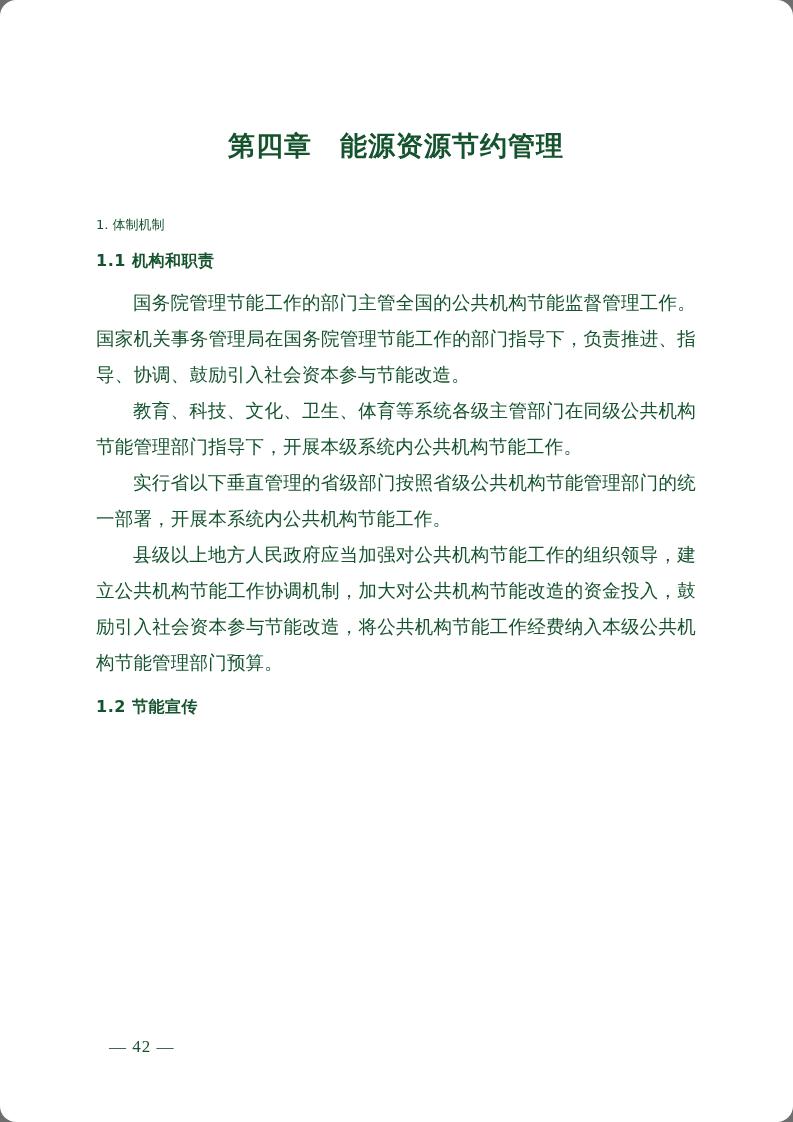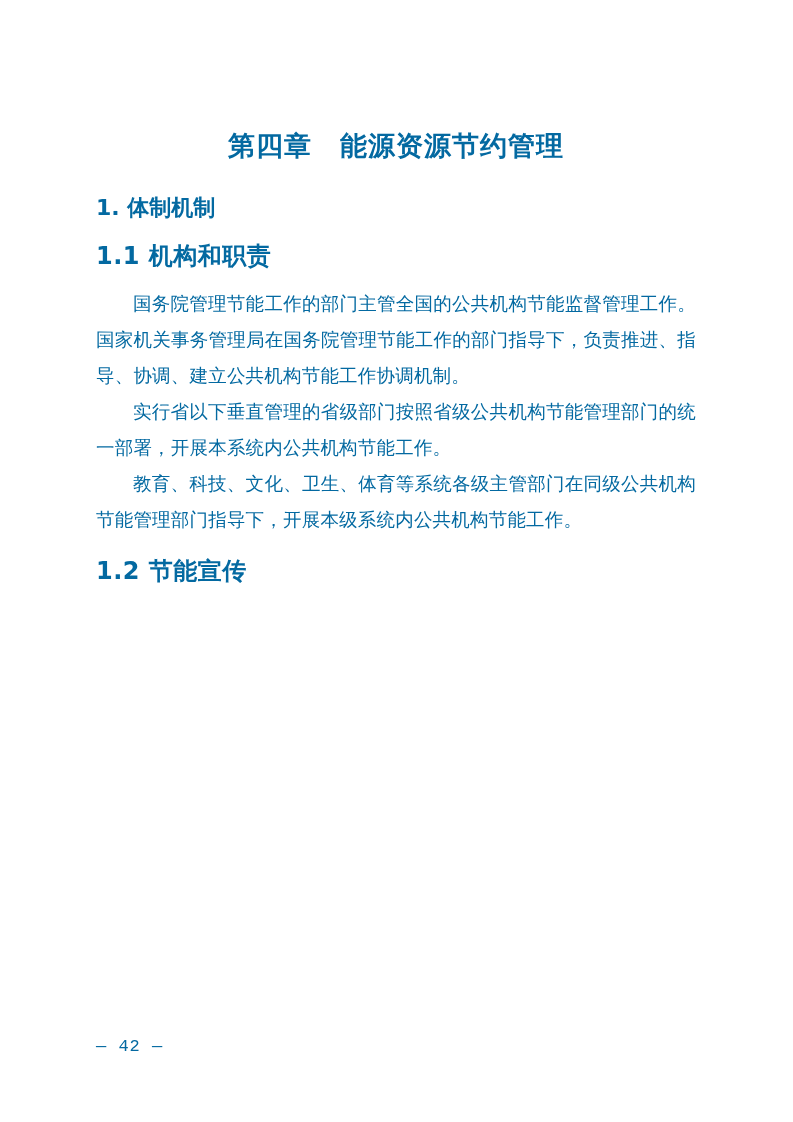--- a/index.html
+++ b/index.html
@@ -9,51 +9,52 @@
   }
   .page {
     position: relative;
     width: 793px;
     height: 1122px;
     background: #ffffff;
     margin: 0 auto;
     box-sizing: border-box;
     overflow: hidden;
     font-family: "DejaVu Serif", "Liberation Serif", serif;
-    color: #0369a1;
+    color: #14532d;
+    border-radius: 16px;
   }
   .content {
     position: absolute;
     left: 96px;
     top: 0;
     width: 600px;
   }
   .chapter-title {
     text-align: center;
     font-family: "DejaVu Sans", "Liberation Sans", sans-serif;
     font-weight: bold;
     font-size: 27px;
     letter-spacing: 1px;
     margin-top: 128px;
     margin-bottom: 0;
     line-height: 1.3;
     white-space: pre;
   }
   .heading-1 {
     font-family: "DejaVu Sans", "Liberation Sans", sans-serif;
-    font-weight: bold;
-    font-size: 22px;
-    margin-top: 28px;
+    font-weight: normal;
+    font-size: 13px;
+    margin-top: 52px;
     margin-bottom: 0;
     line-height: 1.5;
   }
   .heading-2 {
     font-family: "DejaVu Sans", "Liberation Sans", sans-serif;
     font-weight: bold;
-    font-size: 24px;
+    font-size: 16px;
     margin-top: 14px;
     margin-bottom: 0;
     line-height: 1.5;
     letter-spacing: 0.5px;
   }
   .heading-2.spaced {
   }
   .para {
     font-family: "DejaVu Serif", "Liberation Serif", serif;
     font-size: 18.5px;
@@ -62,42 +63,43 @@
     text-indent: 2em;
     text-align: justify;
     text-justify: inter-ideograph;
     letter-spacing: 0.2px;
   }
   .para.first {
     margin-top: 12px;
   }
   .page-number {
     position: absolute;
-    left: 96px;
+    left: 109px;
     top: 1037px;
-    font-family: Liberation Mono, monospace;
+    font-family: Liberation Serif, serif;
     font-size: 17px;
     letter-spacing: 1px;
   }
 </style>
 </head>
 <body>
 
 <div class="page">
   <div class="content">
 
     <h1 class="chapter-title">第四章　能源资源节约管理</h1>
 
     <h2 class="heading-1">1. 体制机制</h2>
 
     <h3 class="heading-2">1.1 机构和职责</h3>
 
-    <p class="para first">国务院管理节能工作的部门主管全国的公共机构节能监督管理工作。国家机关事务管理局在国务院管理节能工作的部门指导下，负责推进、指导、协调、建立公共机构节能工作协调机制。</p>
+    <p class="para first">国务院管理节能工作的部门主管全国的公共机构节能监督管理工作。国家机关事务管理局在国务院管理节能工作的部门指导下，负责推进、指导、协调、鼓励引入社会资本参与节能改造。</p>
+    <p class="para">教育、科技、文化、卫生、体育等系统各级主管部门在同级公共机构节能管理部门指导下，开展本级系统内公共机构节能工作。</p>
     <p class="para">实行省以下垂直管理的省级部门按照省级公共机构节能管理部门的统一部署，开展本系统内公共机构节能工作。</p>
-    <p class="para">教育、科技、文化、卫生、体育等系统各级主管部门在同级公共机构节能管理部门指导下，开展本级系统内公共机构节能工作。</p>
+    <p class="para">县级以上地方人民政府应当加强对公共机构节能工作的组织领导，建立公共机构节能工作协调机制，加大对公共机构节能改造的资金投入，鼓励引入社会资本参与节能改造，将公共机构节能工作经费纳入本级公共机构节能管理部门预算。</p>
 
     <h3 class="heading-2 spaced">1.2 节能宣传</h3>
 
 
   </div>
 
   <div class="page-number">— 42 —</div>
 </div>
 
 </body></html>

